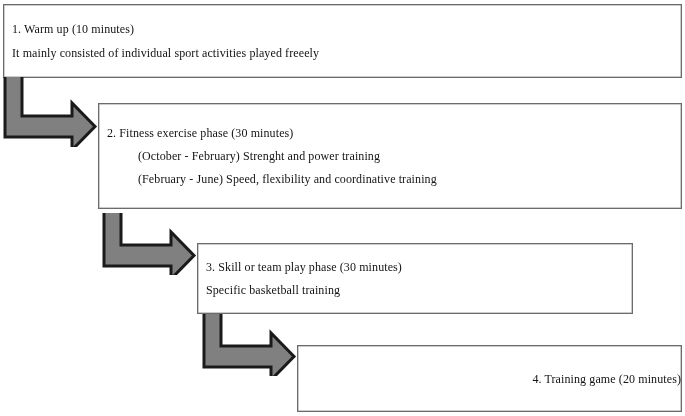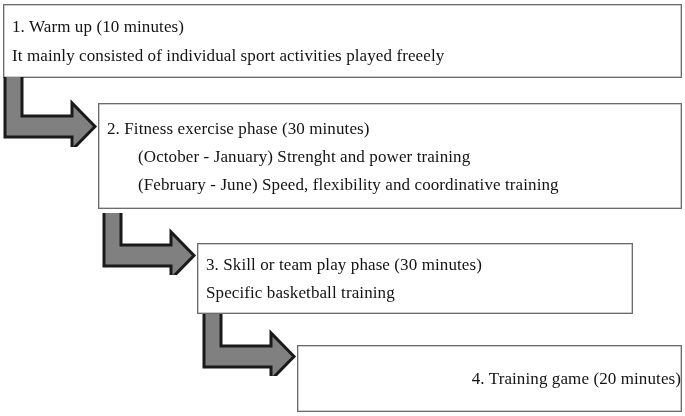--- a/index.html
+++ b/index.html
@@ -20,21 +20,21 @@
     position: absolute;
     box-sizing: border-box;
     background: #ffffff;
     border: 1.5px solid #6b6b6b;
     box-shadow: 0 0 0 0.5px #9a9a9a inset;
     display: flex;
     flex-direction: column;
     justify-content: center;
   }
   .box-line {
-    font-size: 17px;
+    font-size: 12px;
     line-height: 1.0;
     letter-spacing: 0.1px;
     white-space: nowrap;
     color: #131313;
   }
   .indent {
     padding-left: 31px;
   }
 
   
@@ -81,21 +81,21 @@
     <div class="box-line">1. Warm up (10 minutes)</div>
     <div class="box-line">It mainly consisted of individual sport activities played freeely</div>
   </div>
 
   <svg class="elbow-arrow" id="arrow-1" width="96" height="70" viewBox="0 0 96 70" aria-hidden="true">
     <path d="M 3,2 L 20,2 L 20,45 L 70,45 L 70,32 L 93,55.5 L 70,79 L 70,66 L 3,66 Z" fill="#808080" stroke="#1a1a1a" stroke-width="3" stroke-linejoin="miter" transform="translate(0,-6)"></path>
   </svg>
 
   <div class="flow-box" id="box-2">
     <div class="box-line">2. Fitness exercise phase (30 minutes)</div>
-    <div class="box-line indent">(October - January) Strenght and power training</div>
+    <div class="box-line indent">(October - February) Strenght and power training</div>
     <div class="box-line indent">(February - June) Speed, flexibility and coordinative training</div>
   </div>
 
   <svg class="elbow-arrow" id="arrow-2" width="96" height="62" viewBox="0 0 96 62" aria-hidden="true">
     <path d="M 3,2 L 20,2 L 20,38 L 70,38 L 70,25 L 93,48.5 L 70,72 L 70,59 L 3,59 Z" fill="#808080" stroke="#1a1a1a" stroke-width="3" stroke-linejoin="miter" transform="translate(0,-6)"></path>
   </svg>
 
   <div class="flow-box" id="box-3">
     <div class="box-line">3. Skill or team play phase (30 minutes)</div>
     <div class="box-line">Specific basketball training</div>

